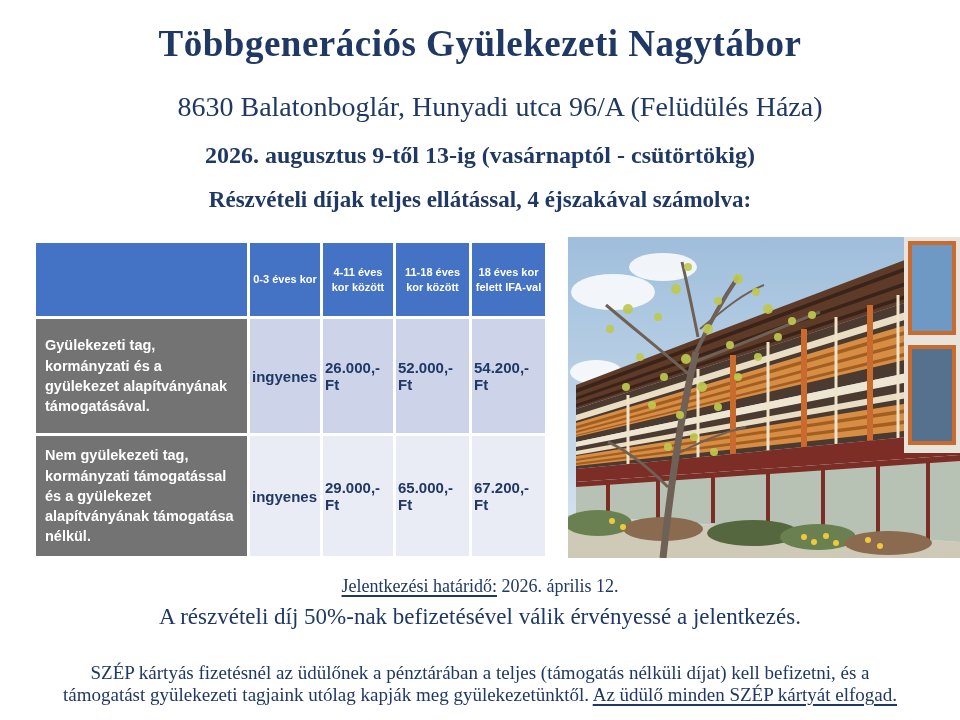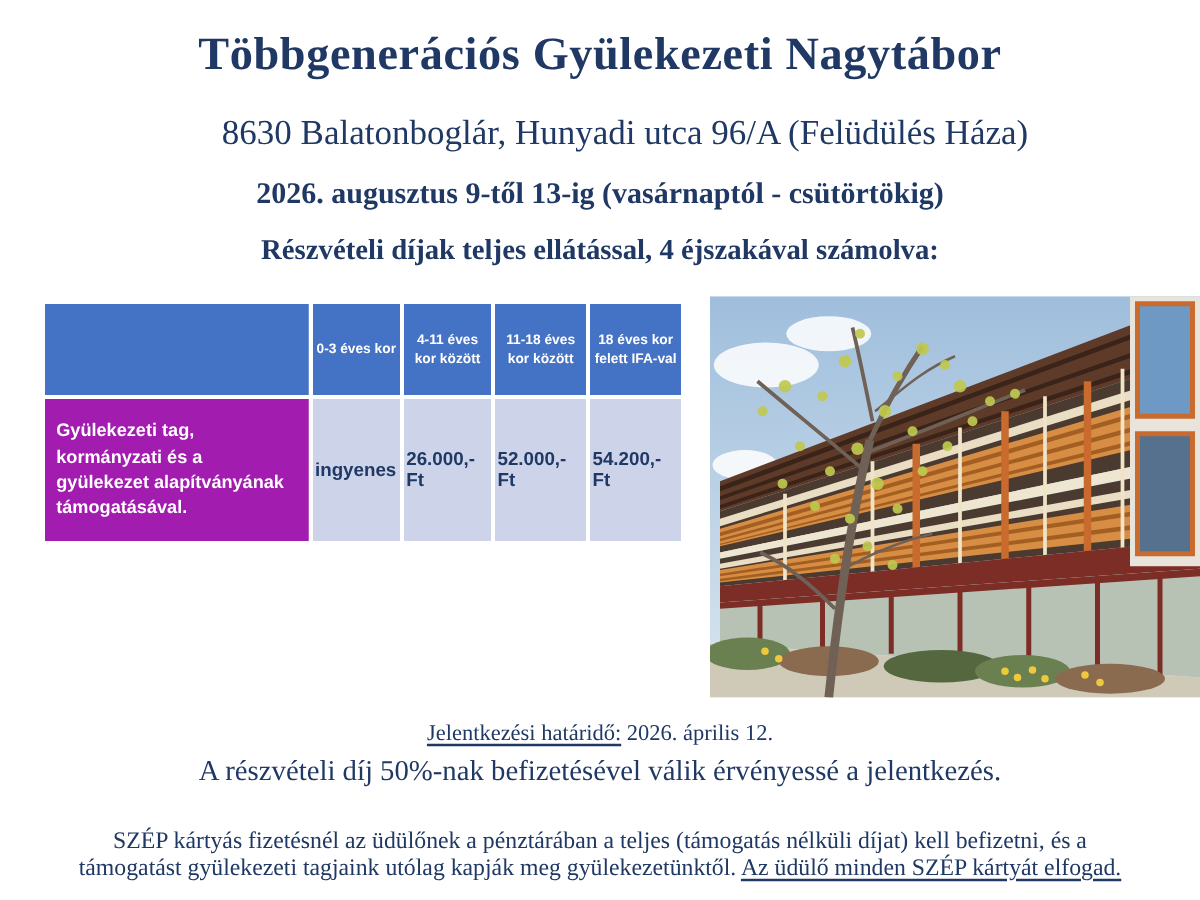--- a/index.html
+++ b/index.html
@@ -16,21 +16,21 @@
   table.pricing{
     position:absolute;left:33px;top:240px;border-collapse:collapse;table-layout:fixed;
     font-family:"Liberation Sans",sans-serif;
   }
   .pricing th,.pricing td{border:3px solid #ffffff;vertical-align:middle;overflow:hidden;}
   .pricing thead th{
     background:#4472C4;color:#ffffff;font-size:11px;font-weight:bold;
     height:69px;text-align:center;padding:2px 3px;line-height:1.35;
   }
   .pricing td.lbl{
-    background:#a21caf;color:#ffffff;font-weight:bold;font-size:14.5px;
+    background:#737373;color:#ffffff;font-weight:bold;font-size:14.5px;
     text-align:left;padding:4px 10px 4px 9px;line-height:1.4;
   }
   .pricing td.val{color:#1F3864;font-weight:bold;font-size:15px;padding:0 2px;}
   .pricing tr.r1 td.val{background:#CDD4EA;}
   .pricing tr.r2 td.val{background:#E9EBF5;}
   .pricing tr.r1 td{height:106px;}
   .pricing tr.r2 td{height:112px;}
 
   .photo{position:absolute;left:568px;top:237px;width:392px;height:321px;}
   .photo svg{display:block;width:100%;height:100%;}
@@ -68,20 +68,27 @@
       <th>18 éves kor felett IFA-val</th>
     </tr>
   </thead>
   <tbody>
     <tr class="r1">
       <td class="lbl">Gyülekezeti tag, kormányzati és a gyülekezet alapítványának támogatásával.</td>
       <td class="val">ingyenes</td>
       <td class="val">26.000,-Ft</td>
       <td class="val">52.000,-Ft</td>
       <td class="val">54.200,-Ft</td>
+    </tr>
+    <tr class="r2">
+      <td class="lbl">Nem gyülekezeti tag, kormányzati támogatással és a gyülekezet alapítványának támogatása nélkül.</td>
+      <td class="val">ingyenes</td>
+      <td class="val">29.000,-Ft</td>
+      <td class="val">65.000,-Ft</td>
+      <td class="val">67.200,-Ft</td>
     </tr>
   </tbody>
 </table>
 
 <div class="photo">
   <svg viewBox="0 0 392 321" preserveAspectRatio="none">
     <defs>
       <linearGradient id="sky" x1="0" y1="0" x2="0" y2="1">
         <stop offset="0" stop-color="#9FBEDC"></stop>
           <stop offset="1" stop-color="#D9E6F0"></stop>

